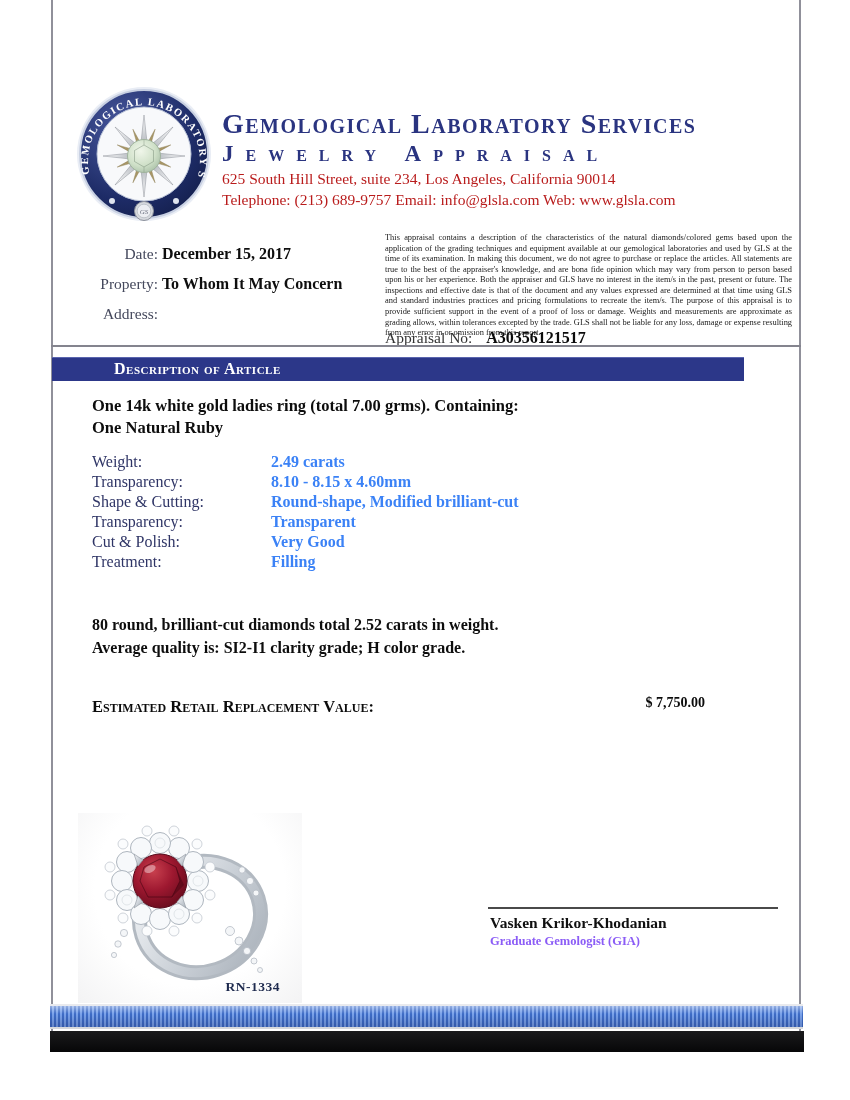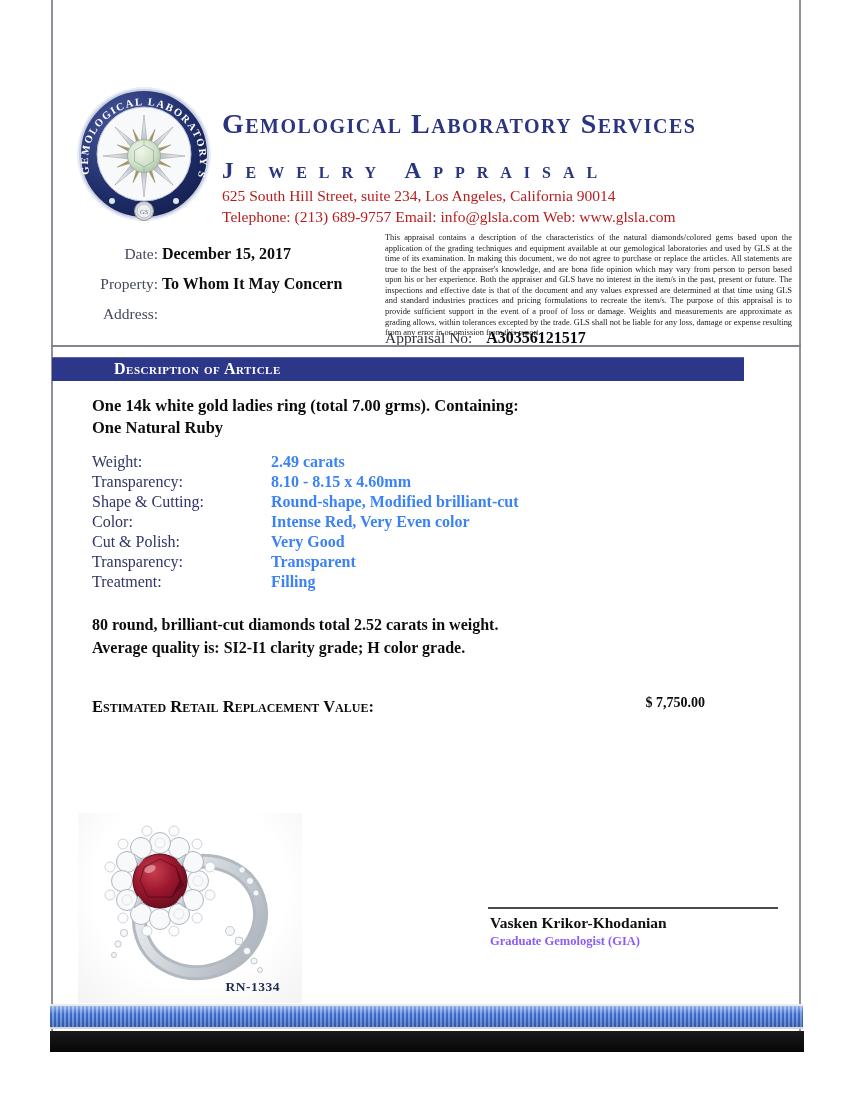--- a/index.html
+++ b/index.html
@@ -15,21 +15,21 @@
 
   
   .logo{left:74px;top:84px;width:140px;height:140px;}
   .company{left:222px;top:108px;width:570px;}
   .company-name{
     font-variant:small-caps;font-weight:bold;color:#2a3480;
     font-size:28px;line-height:31px;letter-spacing:1.5px;white-space:nowrap;
   }
   .company-sub{
     font-variant:small-caps;font-weight:bold;color:#2a3480;
-    font-size:23px;line-height:27px;letter-spacing:12px;white-space:nowrap;margin-top:18px;
+    font-size:23px;line-height:27px;letter-spacing:12px;white-space:nowrap;margin-top:1px;
   }
   .company-addr,.company-contact{
     font-size:15.5px;line-height:19px;color:#b91c1c;margin-top:2px;white-space:nowrap;
   }
 
   
   .meta-row{left:92px;white-space:nowrap;font-size:15.5px;text-align:right;}
   .meta-label{display:inline-block;width:66px;color:#44485c;}
   .meta-value{font-weight:bold;color:#0e0e0e;font-size:16px;}
   .disclaimer{
@@ -200,30 +200,26 @@
     </div>
     <div>
       <span class="spec-label">Transparency:</span>
       <span class="spec-value">8.10 - 8.15 x 4.60mm</span>
     </div>
     <div>
       <span class="spec-label">Shape &amp; Cutting:</span>
       <span class="spec-value">Round-shape, Modified brilliant-cut</span>
     </div>
     <div>
-      <span class="spec-label">Color:</span>
-      <span class="spec-value">Intense Red, Very Even color</span>
+      <span class="spec-label">Transparency:</span>
+      <span class="spec-value">Transparent</span>
     </div>
     <div>
       <span class="spec-label">Cut &amp; Polish:</span>
       <span class="spec-value">Very Good</span>
-    </div>
-    <div>
-      <span class="spec-label">Transparency:</span>
-      <span class="spec-value">Transparent</span>
     </div>
     <div>
       <span class="spec-label">Treatment:</span>
       <span class="spec-value">Filling</span>
     </div>
   </div>
 
   <div class="abs diamonds">
     <div>80 round, brilliant-cut diamonds total 2.52 carats in weight.</div>
     <div>Average quality is: SI2-I1 clarity grade; H color grade.</div>

